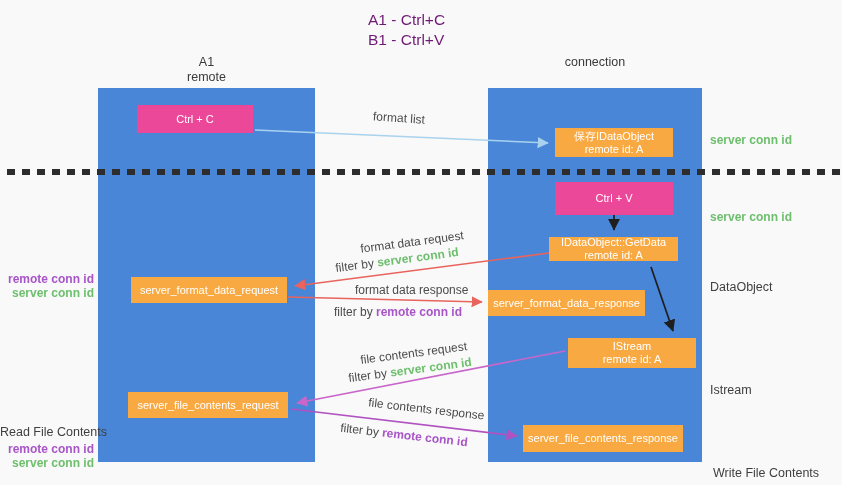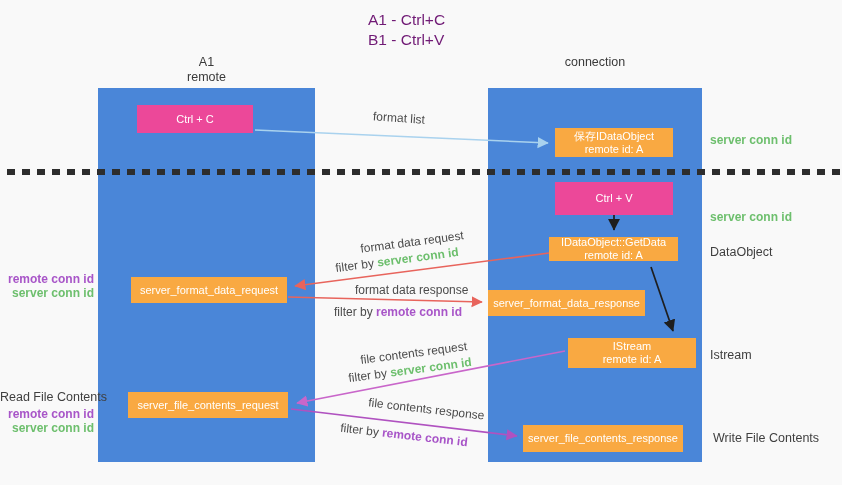--- a/index.html
+++ b/index.html
@@ -30,21 +30,21 @@
   .node-green  { background: #ec4899; }
   .elabel { position: absolute; font-size: 12px; color: #4b4b4b; white-space: nowrap; text-align: center; }
   .tilt-up   { transform: rotate(-7.5deg); }
   .tilt-dn   { transform: rotate(6.5deg); }
   .tilt-sm   { transform: rotate(4deg); }
   .key { font-weight: bold; }
   .key-green  { color: #6dbf6d; }
   .key-purple { color: #a855c8; }
   .side { position: absolute; font-size: 12px; line-height: 14px; white-space: nowrap; }
   .side-right-align { text-align: right; }
-  .plain { color: #3f3f3f; font-size: 12.5px; }
+  .plain { color: #3f3f3f; font-size: 12.5px; margin-top: 35px; }
 </style>
 </head>
 <body>
 
 <div class="canvas">
 
   <div class="title">
     <div>A1 - Ctrl+C</div>
     <div>B1 - Ctrl+V</div>
   </div>

